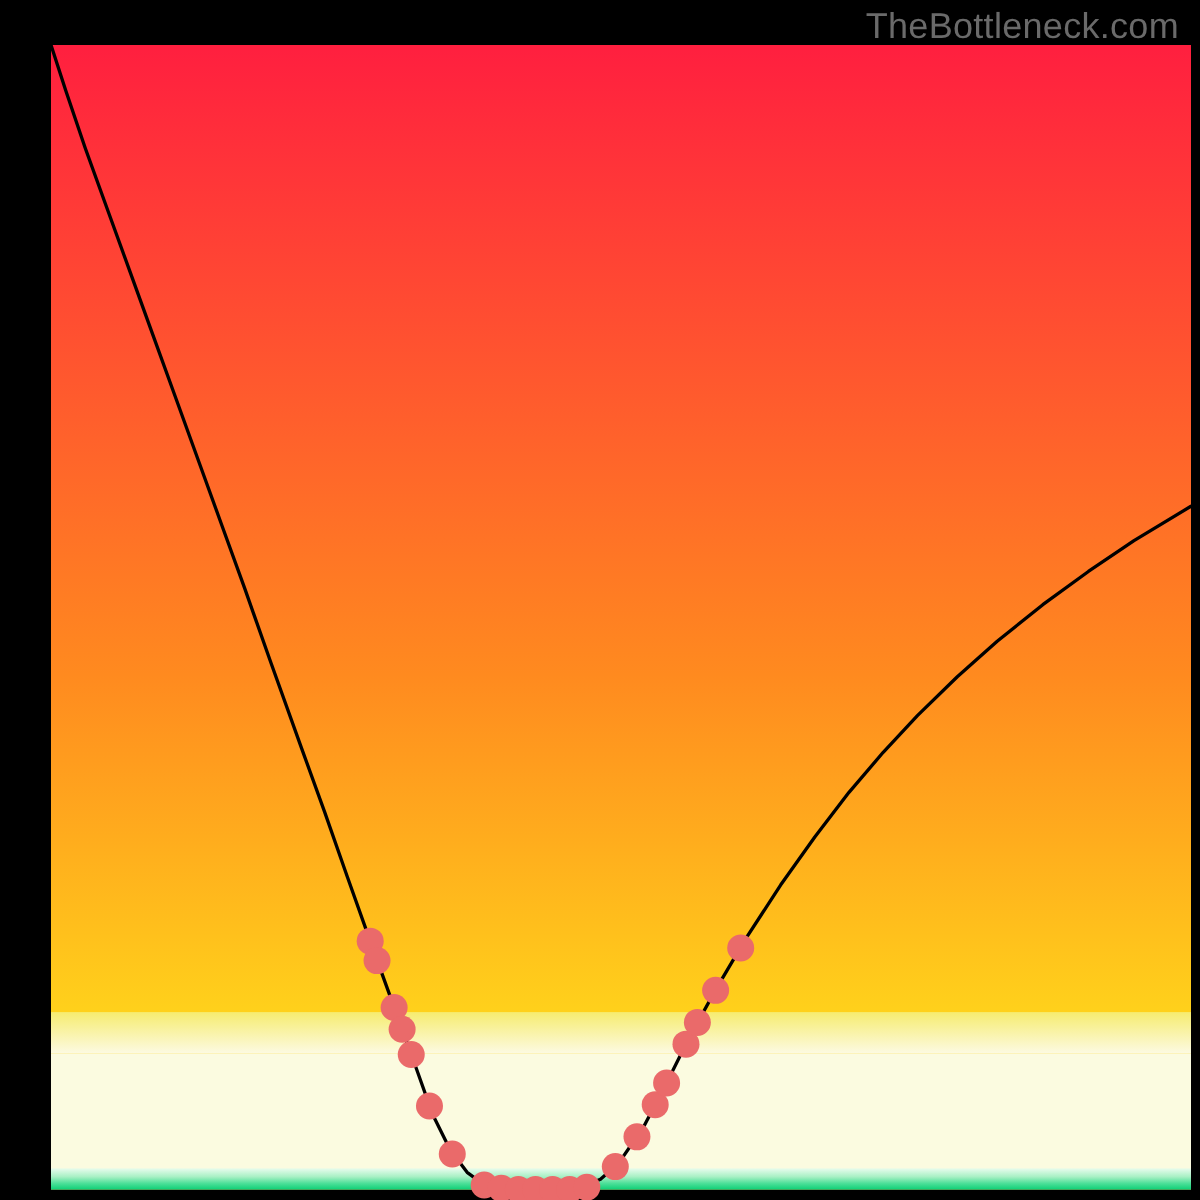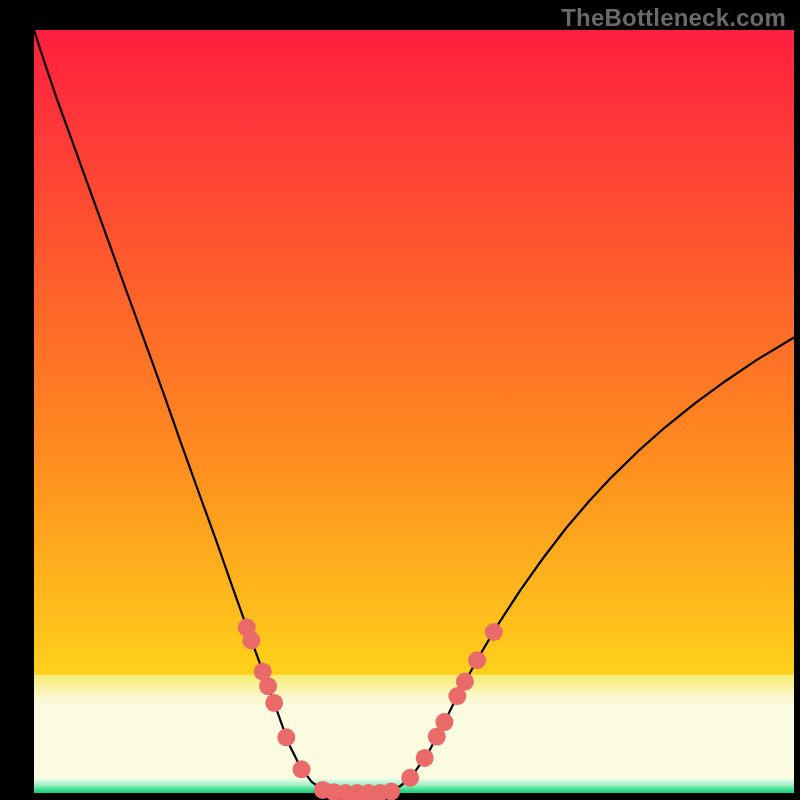--- a/index.html
+++ b/index.html
@@ -7,21 +7,20 @@
     padding: 0;
     width: 800px;
     height: 800px;
     background: #000000;
     overflow: hidden;
   }
   .stage {
     position: relative;
     width: 800px;
     height: 705px;
-    font-weight: bold;
   }
   .watermark {
     position: absolute;
     top: 4px;
     right: 14px;
     color: #6a6a6a;
     font-family: Arial, sans-serif;
     font-size: 24px;
     letter-spacing: 0.2px;
     pointer-events: none;

